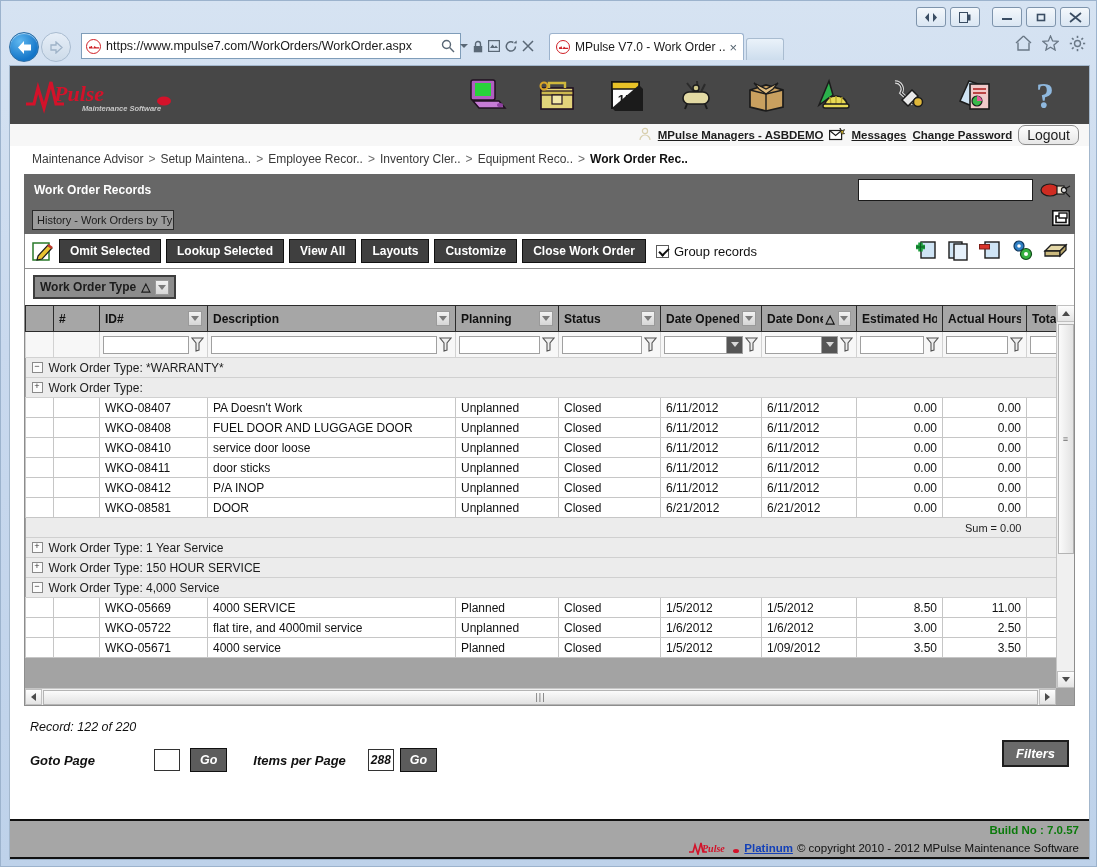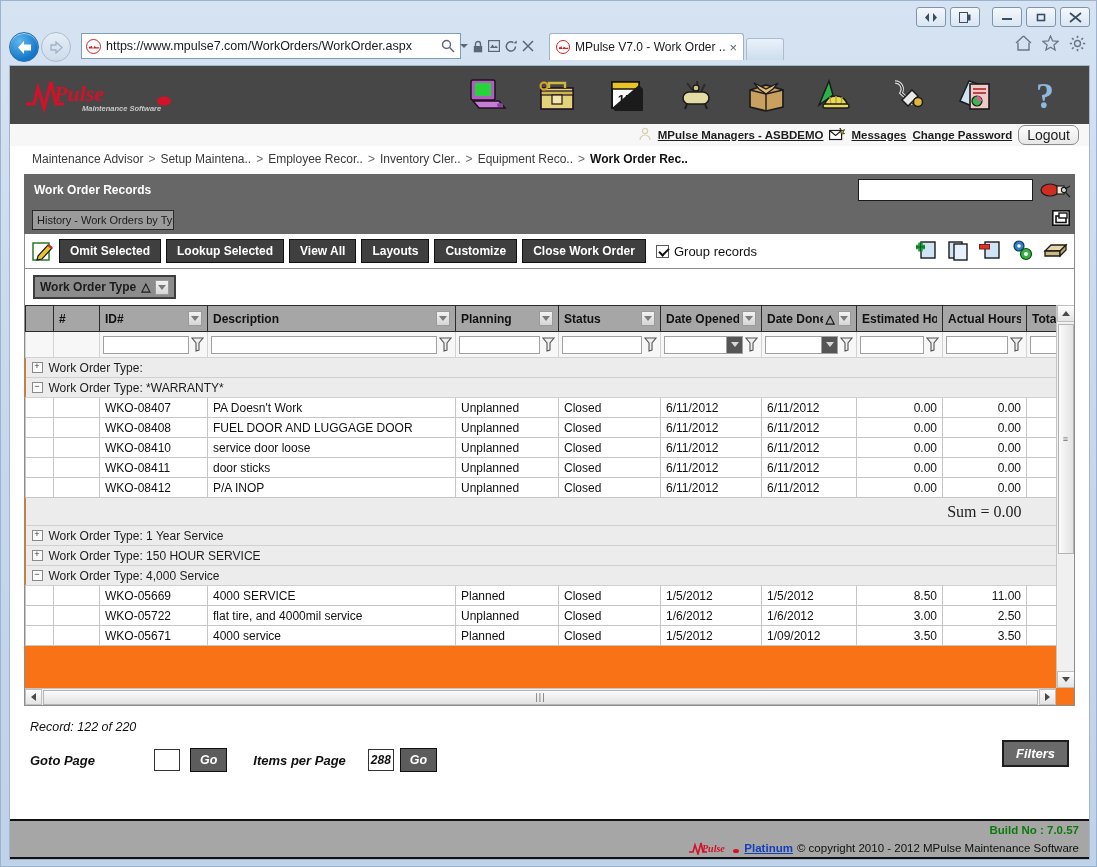--- a/index.html
+++ b/index.html
@@ -216,21 +216,21 @@
     transform:rotate(-45deg);
   }
   #toolicons {
     position:absolute; right:8px; top:4px; display:flex; gap:8px;
   }
   .toolicon{width:24px;height:24px;}
   .toolicon svg{display:block;}
 
   
   #gridbox {
-    margin:0 14px; height:438px; background:#f97316;
+    margin:0 14px; height:438px; background:#a3a3a3;
     border:1px solid #8d8d8d; position:relative; overflow:hidden;
   }
   #groupheaderrow {
     height:36px; background:#fff; padding:6px 0 0 8px;
   }
   #groupchip {
     display:inline-flex; align-items:center; gap:5px;
     background:#8c8c8c; border:2px solid #3d3d3d;
     height:24px; padding:0 5px; font-size:12px; font-weight:bold; color:#1c1c1c;
   }
@@ -283,21 +283,21 @@
   }
   .expander {
     display:inline-flex; align-items:center; justify-content:center;
     width:11px; height:11px; border:1px solid #8a8a8a; background:#fbfbfb;
     font-size:9px; line-height:9px; color:#333; margin-right:6px;
     vertical-align:middle; font-family:"Liberation Mono", monospace;
   }
   .grouplabel{vertical-align:middle;}
   tr.sumrow td {
     background:#ececec; border:none; border-top:1px solid #d0d0d0;
-    height:28px; font-size:16px; color:#1d1d1d; text-align:right;font-family:Liberation Serif, serif;
+    height:20px; font-size:11px; color:#1d1d1d; text-align:right;
   }
   td.rowmark { background:#fafbfc; }
   td.rownum { background:#ececec; }
 
   
   #vscroll {
     position:absolute; right:0; top:36px; bottom:17px; width:18px;
     background:#f0f0f0; border-left:1px solid #c6c6c6;
   }
   .sbarrow {
@@ -916,24 +916,24 @@
                 </td>
               <td>
                   <div class="filterwrap">
                     <div class="finput"></div>
                   </div>
                 </td>
             </tr>
           </thead>
           <tbody id="gridbody">
               <tr class="grouprow">
+                <td colspan="11"><span class="expander">−</span><span class="grouplabel">Work Order Type: *WARRANTY*</span></td>
+              </tr>
+              <tr class="grouprow">
                 <td colspan="11"><span class="expander">+</span><span class="grouplabel">Work Order Type:</span></td>
-              </tr>
-              <tr class="grouprow">
-                <td colspan="11"><span class="expander">−</span><span class="grouplabel">Work Order Type: *WARRANTY*</span></td>
               </tr>
               <tr>
                 <td class="rowmark"></td>
                 <td class="rownum"></td>
                 <td>WKO-08407</td>
                 <td>PA Doesn't Work</td>
                 <td>Unplanned</td>
                 <td>Closed</td>
                 <td>6/11/2012</td>
                 <td>6/11/2012</td>
@@ -986,20 +986,33 @@
                 <td>WKO-08412</td>
                 <td>P/A INOP</td>
                 <td>Unplanned</td>
                 <td>Closed</td>
                 <td>6/11/2012</td>
                 <td>6/11/2012</td>
                 <td class="num">0.00</td>
                 <td class="num">0.00</td>
                 <td></td>
               </tr>
+              <tr>
+                <td class="rowmark"></td>
+                <td class="rownum"></td>
+                <td>WKO-08581</td>
+                <td>DOOR</td>
+                <td>Unplanned</td>
+                <td>Closed</td>
+                <td>6/21/2012</td>
+                <td>6/21/2012</td>
+                <td class="num">0.00</td>
+                <td class="num">0.00</td>
+                <td></td>
+              </tr>
               <tr class="sumrow">
                 <td colspan="8"></td>
                 <td colspan="2">Sum = 0.00</td>
                 <td>S</td>
               </tr>
               <tr class="grouprow">
                 <td colspan="11"><span class="expander">+</span><span class="grouplabel">Work Order Type: 1 Year Service</span></td>
               </tr>
               <tr class="grouprow">
                 <td colspan="11"><span class="expander">+</span><span class="grouplabel">Work Order Type: 150 HOUR SERVICE</span></td>

